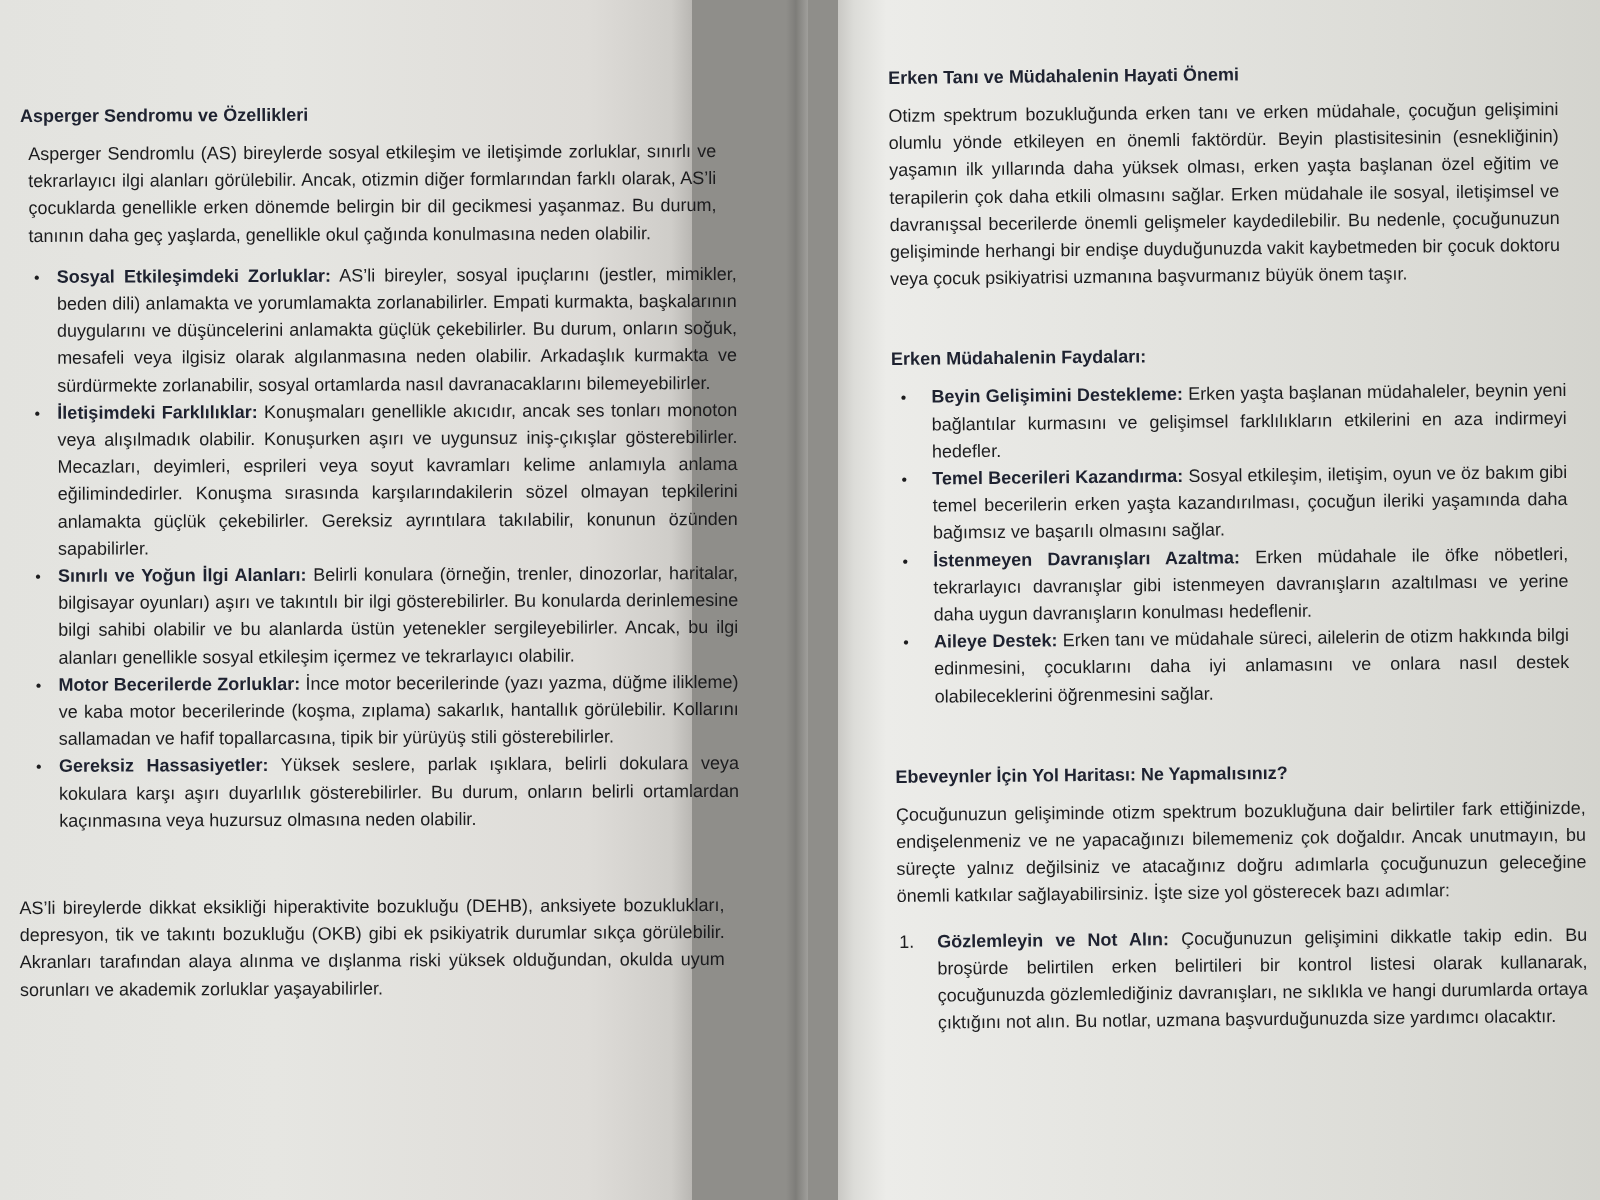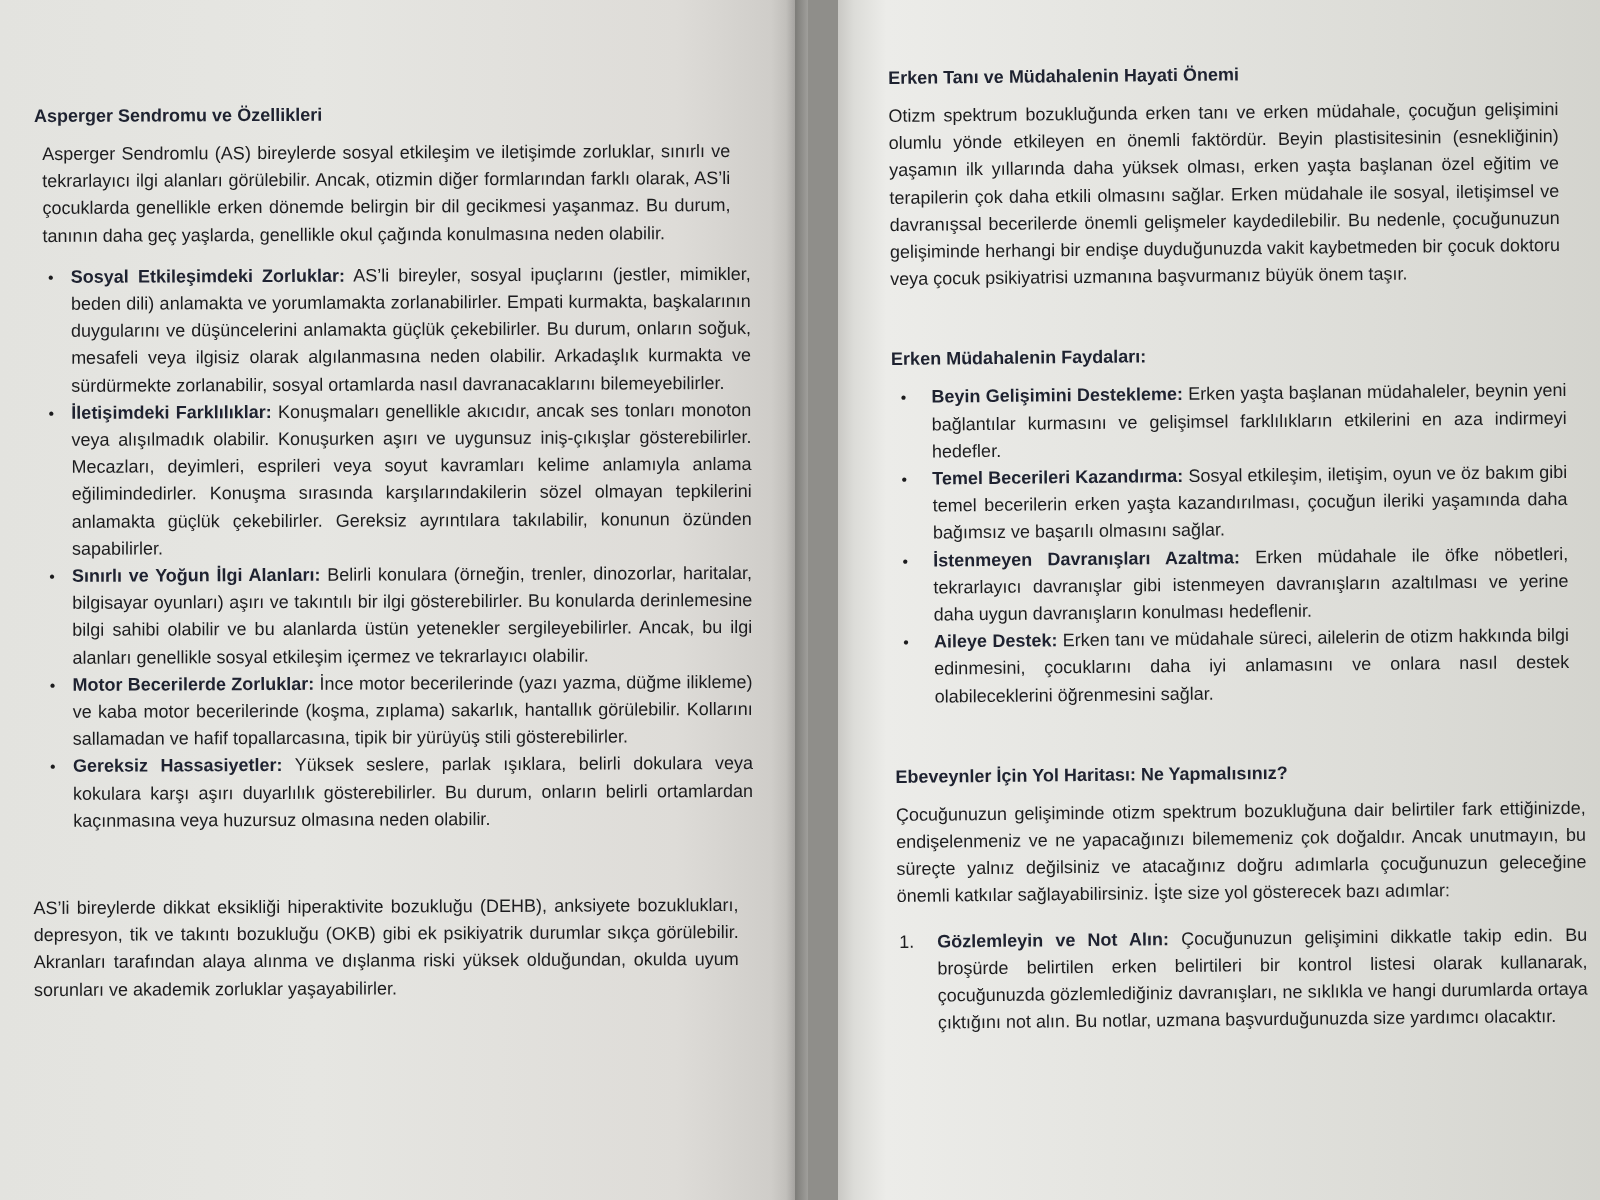--- a/index.html
+++ b/index.html
@@ -7,23 +7,23 @@
       width: 1600px; height: 1200px; overflow: hidden;
       background: #8f8e8a;
       font-family: "Liberation Sans", "DejaVu Sans", sans-serif;
       color: #1c1c1e;
       position: relative;
     }
     .page {
       position: absolute; top: 0; height: 1200px; box-sizing: border-box;
     }
     .page-left {
-      left: 0; width: 795px;
+      left: 0; width: 692px;
       background: linear-gradient(90deg, #e3e3df 0%, #e6e6e2 40%, #dedcd8 85%, #cfcdc9 97%, #b9b7b3 100%);
-      padding: 106px 52px 0 34px;
+      padding: 106px 52px 0 20px;
     }
     .page-right {
       left: 838px; width: 805px;
       background: linear-gradient(90deg, #c9c8c4 0%, #dcdcd8 2%, #ecece9 6%, #e6e6e2 30%, #dcdcd7 70%, #d2d2cc 100%);
       padding: 68px 40px 0 50px;
     }
     .gutter-shadow {
       position: absolute; left: 786px; top: 0; width: 22px; height: 1200px;
       background: linear-gradient(90deg, rgba(0,0,0,0) 0%, rgba(0,0,0,0.12) 45%, rgba(0,0,0,0.05) 60%, rgba(255,255,255,0.15) 100%);
       pointer-events: none;

